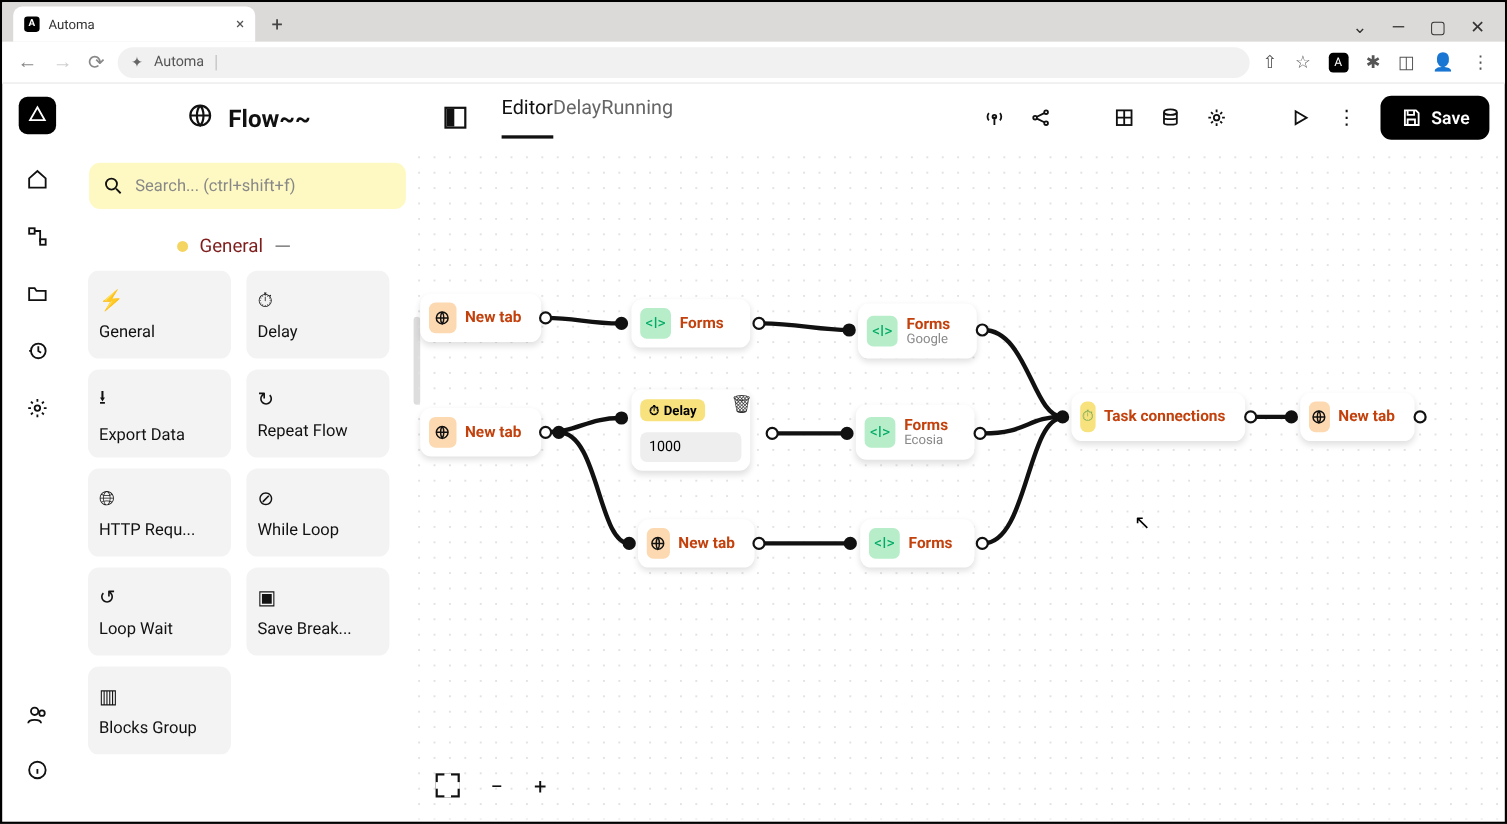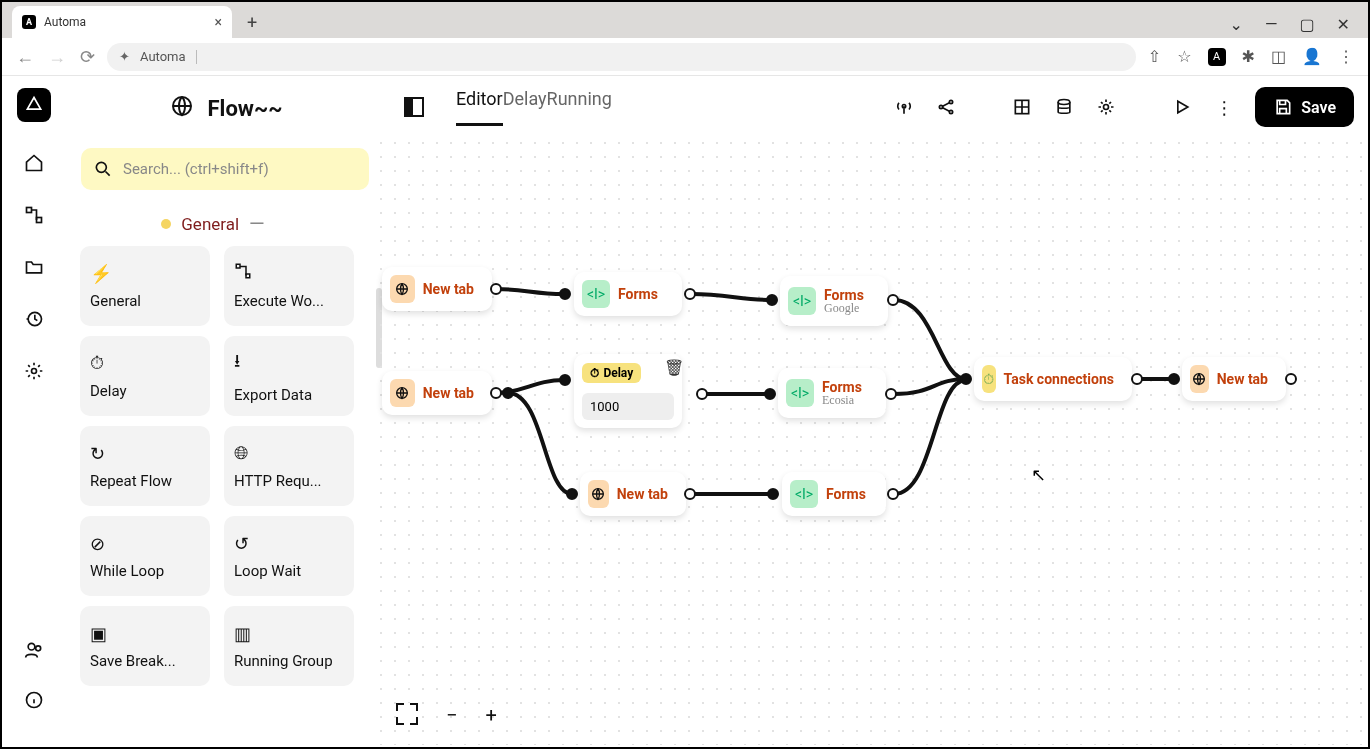--- a/index.html
+++ b/index.html
@@ -62,21 +62,21 @@
 .save-btn { background:#000; color:#fff; border-radius: 10px; height: 40px; padding: 0 18px; display:flex; align-items:center; gap:8px; font-size:16px; font-weight:600; }
 
 .canvas { position:absolute; top:58px; left:0; right:0; bottom:0; background-image: radial-gradient(#e2e2e2 1px, transparent 1px); background-size: 14px 14px; }
 
 .node { position:absolute; background:#fff; border-radius: 10px; box-shadow: 0 3px 6px rgba(0,0,0,0.12); display:flex; align-items:center; padding: 0 18px 0 8px; height: 44px; gap: 8px; }
 .node .chip { width:28px; height:28px; border-radius:6px; display:flex; align-items:center; justify-content:center; font-size:14px; }
 .chip.orange { background:#fcd9b0; color:#5a3; color:#000;}
 .chip.green { background:#b7eec9; color:#0a6;}
 .chip.yellow { background:#f7e27e; color:#7a5;}
 .node .nlabel { font-size: 14px; font-weight:700; color:#c2410c; white-space:nowrap; }
-.node .nsub { font-size: 12px; color:#888; margin-top:-2px;font-family:Liberation Serif, serif; }
+.node .nsub { font-size: 12px; color:#888; margin-top:-2px; }
 .node .text-col { display:flex; flex-direction:column; }
 
 .port { position:absolute; width:12px; height:12px; border:2px solid #111; border-radius:50%; background:#fff; }
 .port.filled { background:#111; }
 
 .delay-node { position:absolute; background:#fff; border-radius:10px; box-shadow:0 3px 6px rgba(0,0,0,0.12); width:108px; padding:8px; }
 .delay-chip { background:#f7e27e; border-radius:6px; display:inline-flex; align-items:center; gap:4px; padding:3px 8px; font-size:12px; font-weight:700; }
 .delay-input { margin-top:10px; background:#eee; border-radius:6px; padding:6px 8px; font-size:13px; }
 
 .trash { position:absolute; color:#333; font-size:16px; }
@@ -211,28 +211,20 @@
         <span class="cat-dot"></span>
         <span class="cat-label">General</span>
         <span class="cat-collapse">—</span>
       </div>
       <div class="blocks-grid">
         <div class="block-item">
             <span class="bi-icon">⚡</span>
             <span class="bi-label">General</span>
           </div>
         <div class="block-item">
-            <span class="bi-icon"><svg class="ic" viewBox="0 0 24 24" style="width:18px;height:18px">
-                <rect x="3" y="3" width="5" height="5"></rect>
-                <rect x="16" y="16" width="5" height="5"></rect>
-                <path d="M8 6 H16 V18"></path>
-              </svg></span>
-            <span class="bi-label">Execute Wo...</span>
-          </div>
-        <div class="block-item">
             <span class="bi-icon">⏱</span>
             <span class="bi-label">Delay</span>
           </div>
         <div class="block-item">
             <span class="bi-icon">⭳</span>
             <span class="bi-label">Export Data</span>
           </div>
         <div class="block-item">
             <span class="bi-icon">↻</span>
             <span class="bi-label">Repeat Flow</span>
@@ -248,21 +240,21 @@
         <div class="block-item">
             <span class="bi-icon">↺</span>
             <span class="bi-label">Loop Wait</span>
           </div>
         <div class="block-item">
             <span class="bi-icon">▣</span>
             <span class="bi-label">Save Break...</span>
           </div>
         <div class="block-item">
             <span class="bi-icon">▥</span>
-            <span class="bi-label">Running Group</span>
+            <span class="bi-label">Blocks Group</span>
           </div>
       </div>
     </div>
     <div class="scroll-track"></div>
 
     <div class="main">
       <div class="topbar">
         <div class="panel-toggle"></div>
         <div class="tabs">
           <div class="t active">Editor</div>

